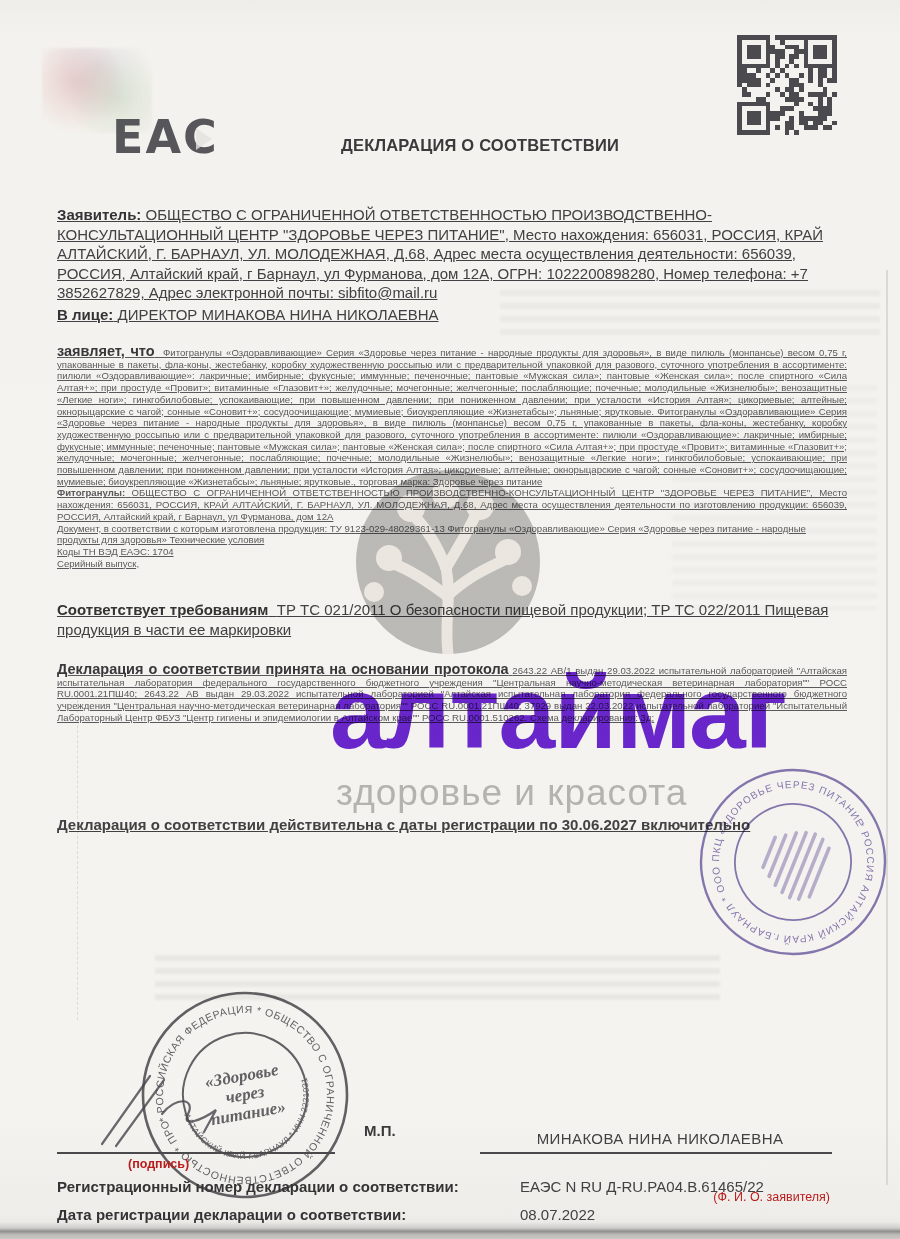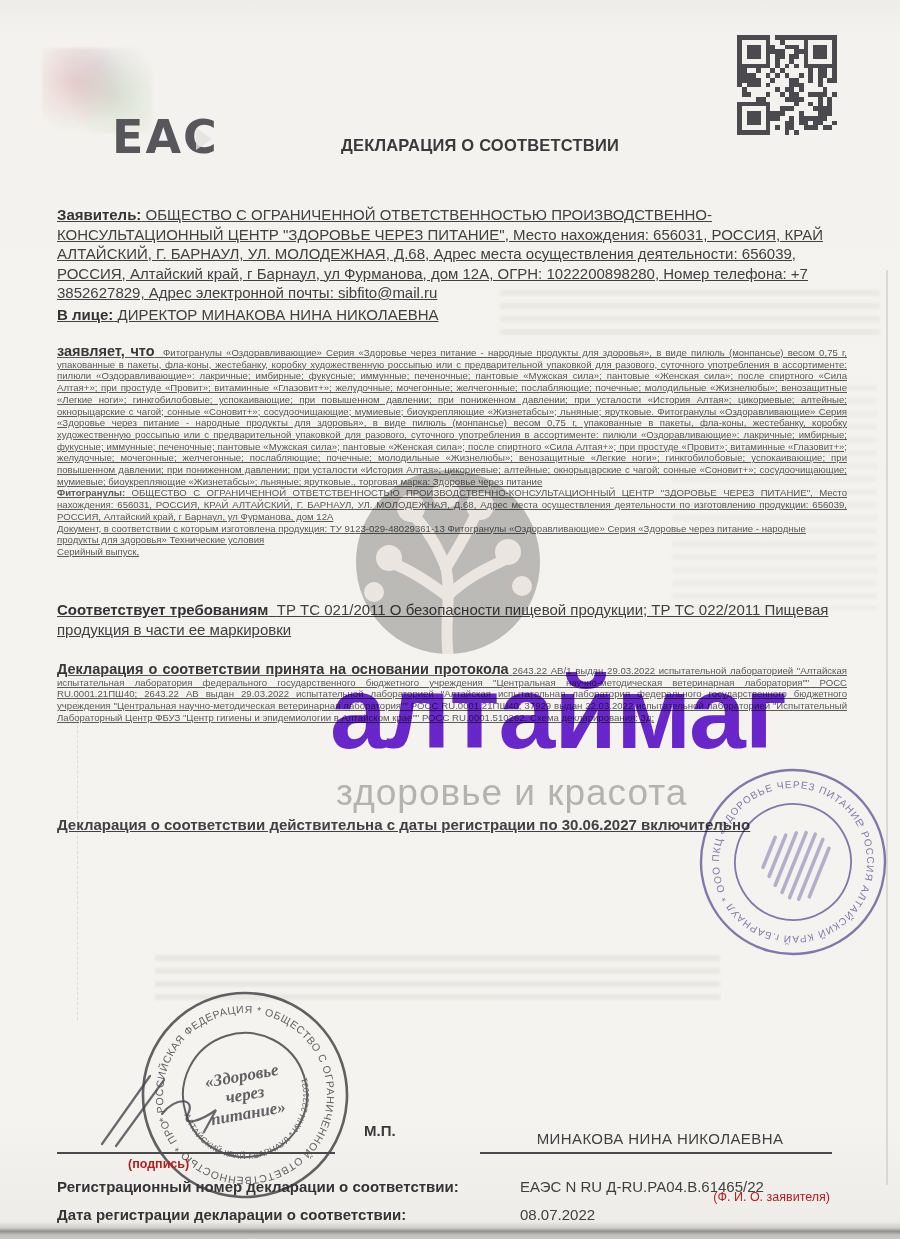--- a/index.html
+++ b/index.html
@@ -308,20 +308,21 @@
 
 <div class="abs blk" style="top:205px;">
   <p class="t15 mt0"><b>Заявитель:</b> <span>ОБЩЕСТВО С ОГРАНИЧЕННОЙ ОТВЕТСТВЕННОСТЬЮ ПРОИЗВОДСТВЕННО-КОНСУЛЬТАЦИОННЫЙ ЦЕНТР "ЗДОРОВЬЕ ЧЕРЕЗ ПИТАНИЕ", Место нахождения: 656031, РОССИЯ, КРАЙ АЛТАЙСКИЙ, Г. БАРНАУЛ, УЛ. МОЛОДЕЖНАЯ, Д.68, Адрес места осуществления деятельности: 656039, РОССИЯ, Алтайский край, г Барнаул, ул Фурманова, дом 12А, ОГРН: 1022200898280, Номер телефона: +7 3852627829, Адрес электронной почты: sibfito@mail.ru</span></p>
   <p class="t15 mt0" style="margin-top:2px;"><b>В лице:</b> <span>ДИРЕКТОР МИНАКОВА НИНА НИКОЛАЕВНА</span></p>
 </div>
 
 <div class="abs blk" style="top:346px;">
   <p class="small mt0"><b class="lead15">заявляет, что</b>&nbsp;&nbsp;<span>Фитогранулы «Оздоравливающие»  Серия «Здоровье через питание  - народные продукты для здоровья», в виде пилюль (монпансье) весом 0,75 г, упакованные в пакеты, фла-коны, жестебанку, коробку художественную россыпью или с предварительной упаковкой для разового, суточного употребления в ассортименте: пилюли «Оздоравливающие»: лакричные; имбирные; фукусные; иммунные; печеночные; пантовые «Мужская сила»; пантовые «Женская  сила»; после спиртного «Сила Алтая+»; при простуде «Провит»; витаминные «Глазовит+»; желудочные; мочегонные; желчегонные; послабляющие; почечные; молодильные «Жизнелюбы»; венозащитные «Легкие ноги»; гинкгобилобовые; успокаивающие; при повышенном давлении; при пониженном давлении; при усталости «История Алтая»; цикориевые; алтейные; окнорыцарские с чагой; сонные «Соновит+»; сосудоочищающие; мумиевые; биоукрепляющие «Жизнетабсы»; льняные; ярутковые. Фитогранулы «Оздоравливающие»  Серия «Здоровье через питание - народные продукты для здоровья», в виде пилюль (монпансье) весом 0,75 г, упакованные в пакеты, фла-коны, жестебанку, коробку художественную россыпью или с предварительной упаковкой для разового, суточного употребления в ассортименте: пилюли «Оздоравливающие»: лакричные; имбирные; фукусные; иммунные; печеночные; пантовые «Мужская сила»; пантовые «Женская  сила»; после спиртного «Сила Алтая+»; при простуде «Провит»; витаминные «Глазовит+»; желудочные; мочегонные; желчегонные; послабляющие; почечные; молодильные «Жизнелюбы»; венозащитные «Легкие ноги»; гинкгобилобовые; успокаивающие; при повышенном давлении; при пониженном давлении; при усталости «История Алтая»; цикориевые; алтейные; окнорыцарские с чагой; сонные «Соновит+»; сосудоочищающие; мумиевые; биоукрепляющие «Жизнетабсы»; льняные; ярутковые., торговая марка: Здоровье через питание</span></p>
   <p class="small mt0"><b>Фитогранулы:</b> <span>ОБЩЕСТВО С ОГРАНИЧЕННОЙ ОТВЕТСТВЕННОСТЬЮ ПРОИЗВОДСТВЕННО-КОНСУЛЬТАЦИОННЫЙ ЦЕНТР "ЗДОРОВЬЕ ЧЕРЕЗ ПИТАНИЕ", Место нахождения: 656031, РОССИЯ, КРАЙ АЛТАЙСКИЙ, Г. БАРНАУЛ, УЛ. МОЛОДЕЖНАЯ, Д.68, Адрес места осуществления деятельности по изготовлению продукции: 656039, РОССИЯ, Алтайский край, г Барнаул, ул Фурманова, дом 12А</span></p>
   <p class="small mt0" style="text-align:left;">Документ, в соответствии с которым изготовлена продукция: ТУ 9123-029-48029361-13  Фитогранулы «Оздоравливающие»  Серия «Здоровье через питание - народные продукты для здоровья» Технические условия</p>
+  <p class="small mt0" style="text-align:left;">Коды ТН ВЭД ЕАЭС: 1704</p>
   <p class="small mt0" style="text-align:left;">Серийный выпуск,</p>
 </div>
 
 <div class="abs blk" style="top:600px;">
   <p class="t15 mt0"><b>Соответствует требованиям</b>&nbsp; <span>ТР ТС 021/2011 О безопасности пищевой продукции; ТР ТС 022/2011 Пищевая продукция в части ее маркировки</span></p>
 </div>
 
 <div class="abs blk" style="top:664px;">
   <p class="small mt0"><b class="lead15">Декларация о соответствии принята на основании протокола</b> <span>2643.22 АВ/1 выдан 29.03.2022  испытательной лабораторией "Алтайская испытательная лаборатория федерального государственного бюджетного учреждения "Центральная научно-методическая ветеринарная лаборатория"" РОСС RU.0001.21ПШ40; 2643.22 АВ  выдан 29.03.2022  испытательной лабораторией "Алтайская испытательная лаборатория федерального государственного бюджетного учреждения "Центральная научно-методическая ветеринарная лаборатория"" РОСС RU.0001.21ПШ40; 37929 выдан 22.03.2022  испытательной лабораторией "Испытательный Лабораторный Центр ФБУЗ "Центр гигиены и эпидемиологии в Алтайском крае"" РОСС RU.0001.510262. Схема декларирования: 3д;</span></p>
 </div>

